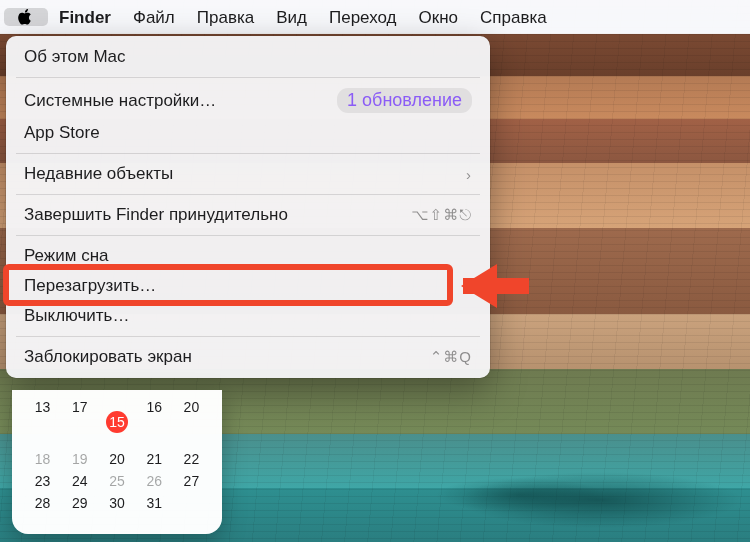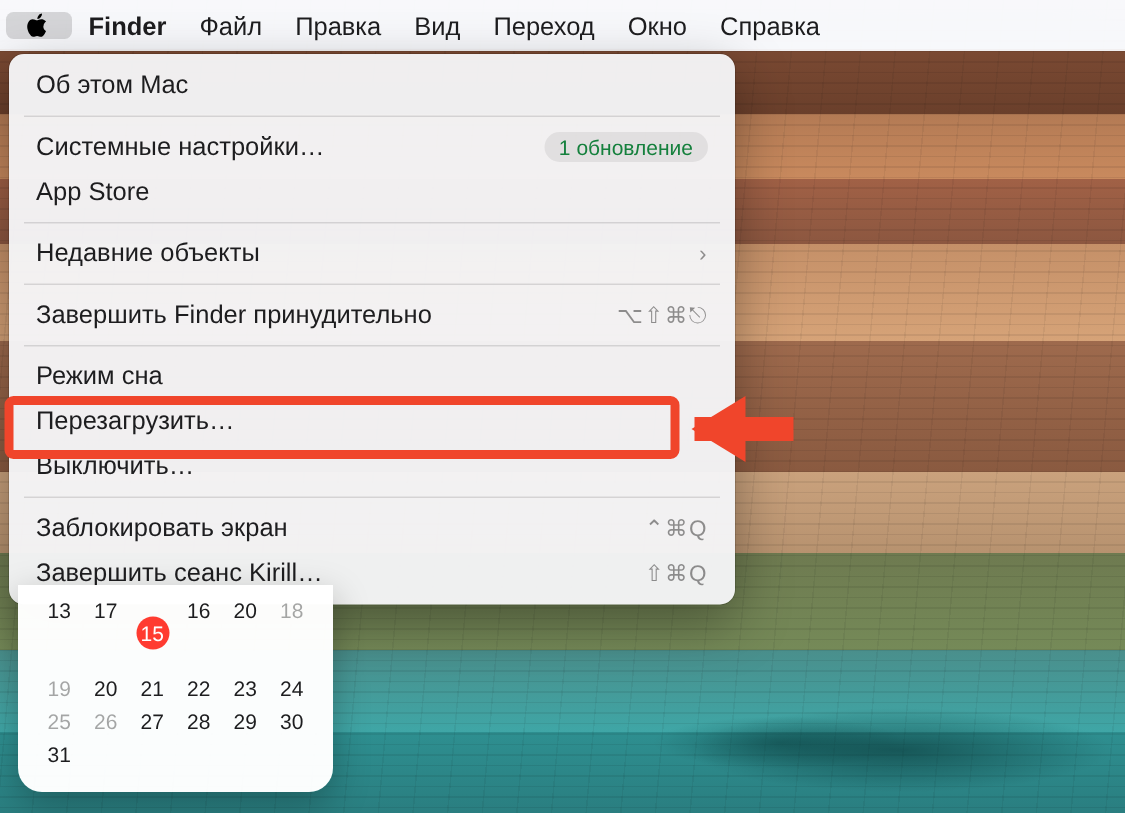--- a/index.html
+++ b/index.html
@@ -72,22 +72,22 @@
     color: #1d1d1f;
   }
   .dd-item {
     display:flex; align-items:center;
     padding: 5px 18px;
     min-height: 28px;
     cursor: default;
   }
   .dd-item .label { flex:1; }
   .dd-item .badge {
-    font-size: 14px;
-    color: #15803d;
+    font-size: 18px;
+    color: #8b5cf6;
     background: rgba(0,0,0,.07);
     padding: 2px 10px;
     border-radius: 11px;
     margin-left: auto;
   }
   .dd-item .shortcut {
     font-size: 15px; letter-spacing: 1px;
     color: rgba(0,0,0,.42);
     margin-left: auto;
   }
@@ -127,21 +127,21 @@
     width: 210px;
     background: rgba(255,255,255,.98);
     border-radius: 0 0 16px 16px;
     box-shadow: 0 8px 24px rgba(0,0,0,.28);
     padding: 6px 12px 14px;
     font-size: 14px;
     color:#1d1d1f;
   }
   .cal-grid {
     display:grid;
-    grid-template-columns: repeat(6, 1fr);
+    grid-template-columns: repeat(5, 1fr);
     gap: 0;
     text-align:center;
   }
   .cal-grid span { padding:3px 0; border-radius:50%; }
   .cal-grid .dim { color: rgba(0,0,0,.35); }
   .cal-grid .today {
     display:inline-flex; align-items:center; justify-content:center;
     width:22px;height:22px; margin:15px auto;
     background:#ff3b30; color:#fff;
   }
@@ -195,24 +195,20 @@
   <div class="dd-item">
     <span class="label">Перезагрузить…</span>
   </div>
   <div class="dd-item">
     <span class="label">Выключить…</span>
   </div>
   <div class="dd-sep"></div>
   <div class="dd-item">
     <span class="label">Заблокировать экран</span>
     <span class="shortcut">⌃⌘Q</span>
-  </div>
-  <div class="dd-item">
-    <span class="label">Завершить сеанс Kirill…</span>
-    <span class="shortcut">⇧⌘Q</span>
   </div>
 </div>
 
 <div class="callout-box" style="left:3px; top:264px; width:450px; height:42px;"></div>
 <div class="callout-arrow" style="left:461px; top:264px; width:100px; height:44px;">
   <div class="head"></div>
     <div class="shaft"></div>
 </div>
 
 <div class="cal-widget">

